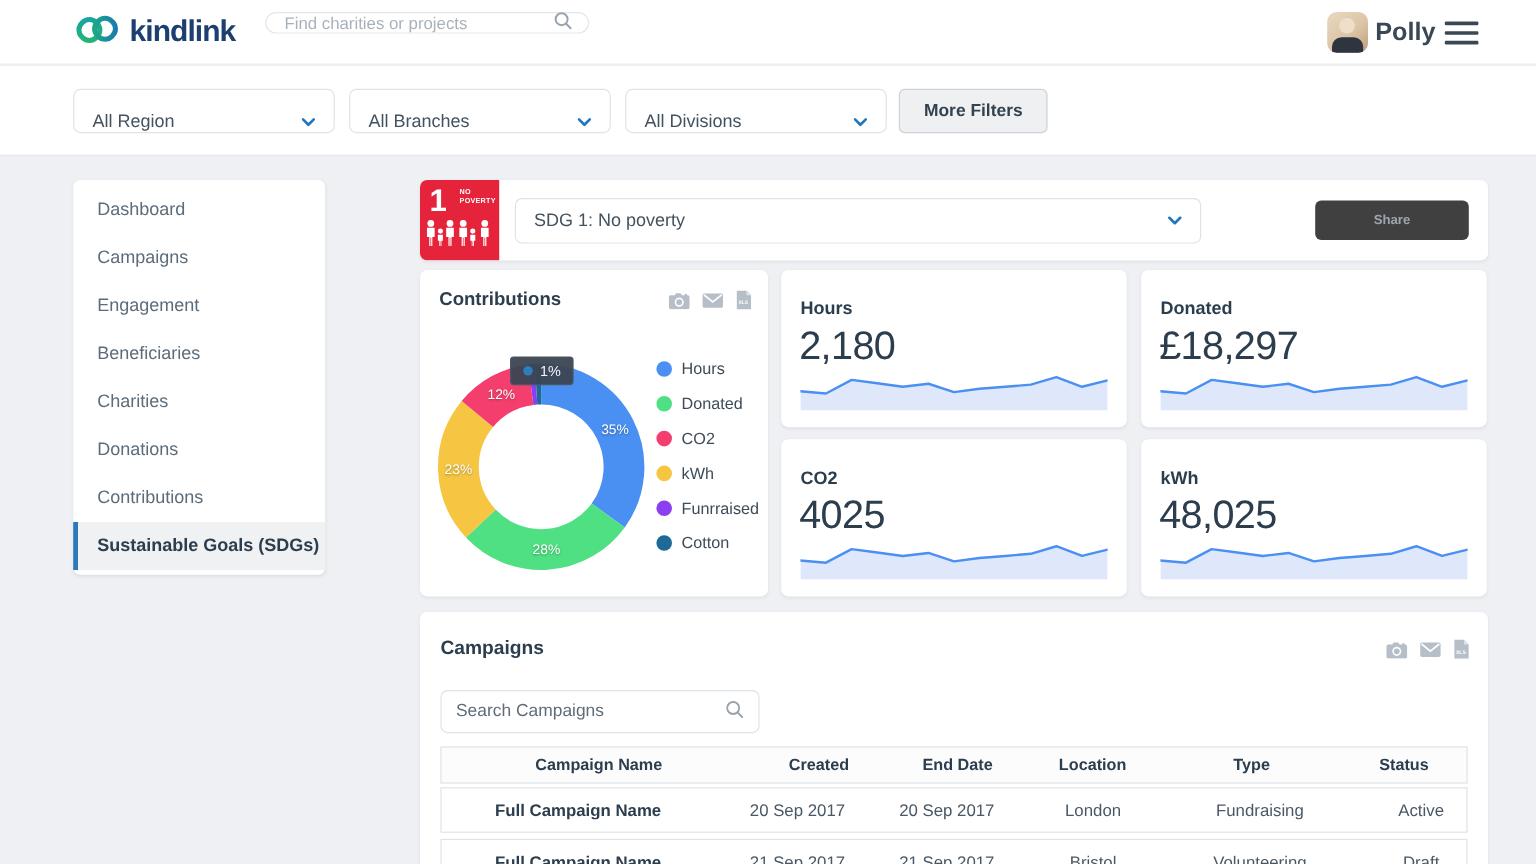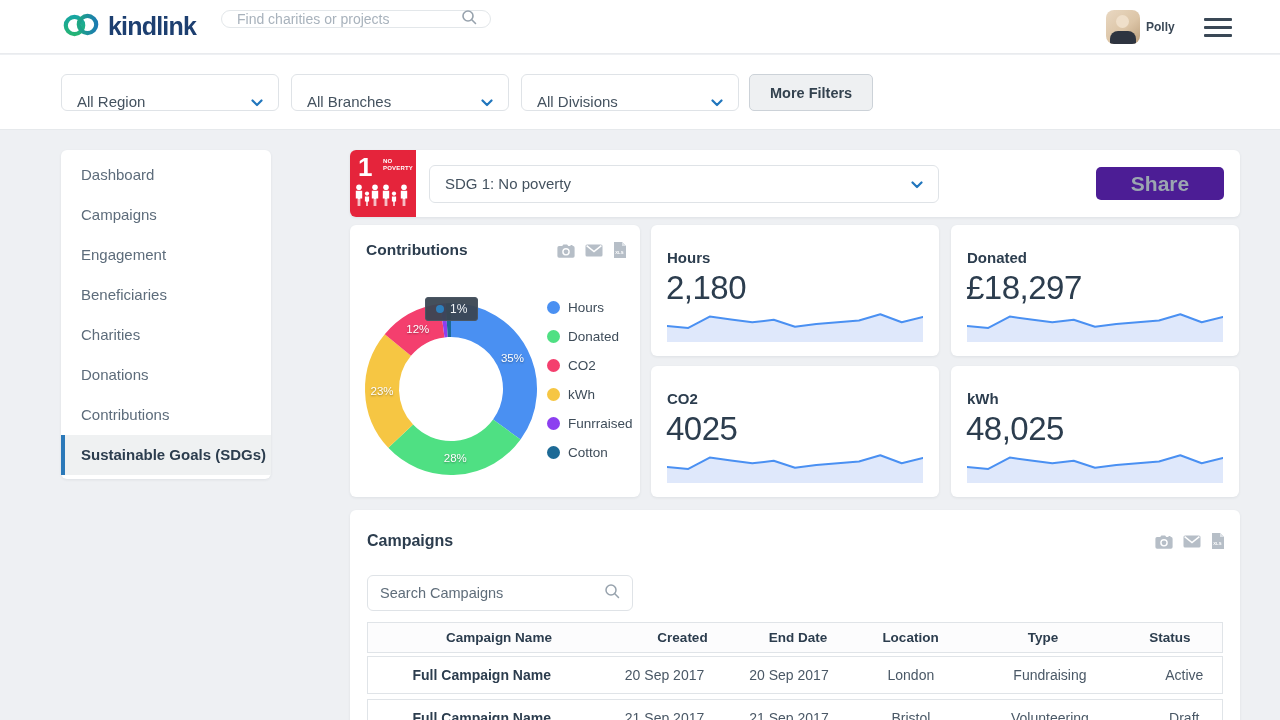--- a/index.html
+++ b/index.html
@@ -15,21 +15,21 @@
   
   .topbar { position:absolute; top:0; left:0; width:1280px; height:54px; background:#fff; border-bottom:1px solid #e9ebee; z-index:6; }
   .logo { position:absolute; left:61px; top:50%; transform:translateY(-50%); display:flex; align-items:center; gap:7px; }
   .logo-text { font-size:25px; font-weight:bold; color:#1d3f70; letter-spacing:-0.8px; }
   .top-search { position:absolute; left:221px; top:10px; width:270px; height:18px; border:1px solid #e3e7ea; border-radius:17px; background:#fff; display:flex; align-items:center; padding:0 13px 0 15px; }
   .top-search input { border:none; outline:none; flex:1; font-size:14px; color:#44525f; background:transparent; font-family:inherit; }
   .top-search input::placeholder { color:#a8b2bc; }
   .avatar { position:absolute; left:1106px; top:10px; width:34px; height:34px; border-radius:8px; overflow:hidden; background:linear-gradient(140deg,#e9d8c2 0%,#dcc5a7 55%,#bb9e7b 100%); cursor:pointer; }
   .avatar::before { content:""; position:absolute; width:13px; height:13px; border-radius:50%; background:#efdfca; top:5px; left:10px; }
   .avatar::after { content:""; position:absolute; width:26px; height:15px; border-radius:8px 8px 0 0; background:#2e3440; bottom:-2px; left:4px; }
-  .user-name { position:absolute; left:1146px; top:0; height:54px; line-height:54px; font-weight:bold; font-size:12px; color:#3a4856; cursor:pointer; }
+  .user-name { position:absolute; left:1146px; top:0; height:54px; line-height:54px; font-weight:bold; font-size:21px; color:#3a4856; cursor:pointer; }
   .hamburger { position:absolute; left:1204px; top:18px; width:28px; height:19px; display:flex; flex-direction:column; justify-content:space-between; cursor:pointer; }
   .hamburger span { display:block; height:3px; background:#3a4856; border-radius:1px; }
 
   
   .filterbar { position:absolute; top:55px; left:0; width:1280px; height:75px; background:#fff; border-bottom:1px solid #e6e9ec; z-index:5; }
   .select { position:absolute; top:19px; height:37px; border:1px solid #dfe3e7; border-radius:6px; background:#fff; display:flex; align-items:flex-end; justify-content:space-between; padding:0 15px; font-size:15px; color:#44525f; cursor:pointer; }
   .sel-region   { left:61px;  width:218px; }
   .sel-branches { left:291px; width:218px; }
   .sel-divisions{ left:521px; width:218px; }
   .more-filters { position:absolute; left:749px; top:19px; height:37px; padding:0 20px; background:#eef0f2; border:1px solid #ccd2d8; border-radius:5px; font-size:14.5px; font-weight:bold; color:#33424f; display:flex; align-items:center; cursor:pointer; font-family:inherit; }
@@ -39,22 +39,22 @@
   .sidebar { position:absolute; left:61px; top:150px; width:210px; padding:5px 0 4px; }
   .side-item { height:40px; line-height:40px; padding-left:16px; font-size:15px; color:#5d6c7b; border-left:4px solid transparent; cursor:pointer; white-space:nowrap; }
   .side-item.active { background:#eff1f2; border-left-color:#2b79b9; color:#2c3d4e; font-weight:bold; }
 
   
   .sdg-card { position:absolute; left:350px; top:150px; width:890px; height:67px; display:flex; align-items:center; overflow:hidden; }
   .sdg-icon { width:66px; height:67px; background:#e5243b; flex:none; position:relative; color:#fff; }
   .sdg-num { position:absolute; left:8px; top:2px; font-size:26px; font-weight:bold; }
   .sdg-title { position:absolute; left:33px; top:8px; width:30px; font-size:6px; font-weight:bold; line-height:6.5px; letter-spacing:.2px; text-transform:uppercase; }
   .sdg-people { position:absolute; left:4px; bottom:5px; }
-  .sdg-select { margin-left:13px; width:510px; height:38px; border:1px solid #dfe3e7; border-radius:6px; display:flex; align-items:center; justify-content:space-between; padding:0 15px; font-size:15px; color:#44525f; cursor:pointer; }
-  .share-btn { margin-left:auto; margin-right:16px; width:128px; height:33px; background:#4c1d95; border:none; border-radius:5px; font-size:21px; font-weight:bold; color:#9ba6b0; cursor:pointer; font-family:inherit; }
+  .sdg-select { margin-left:13px; width:572px; height:38px; border:1px solid #dfe3e7; border-radius:6px; display:flex; align-items:center; justify-content:space-between; padding:0 15px; font-size:15px; color:#44525f; cursor:pointer; }
+  .share-btn { margin-left:auto; margin-right:16px; width:128px; height:33px; background:#404040; border:none; border-radius:5px; font-size:11px; font-weight:bold; color:#9ba6b0; cursor:pointer; font-family:inherit; }
 
   
   .contrib-card { position:absolute; left:350px; top:225px; width:290px; height:272px; }
   .card-head { position:absolute; left:16px; right:14px; top:16px; display:flex; justify-content:space-between; align-items:center; }
   .card-title { font-size:15.5px; font-weight:bold; color:#2c3d4e; }
   .card-tools { display:flex; gap:10px; align-items:center; }
   .tool-icon { display:inline-flex; cursor:pointer; }
   .donut-wrap { position:absolute; left:13px; top:76px; width:176px; height:176px; }
   .chart-tooltip { position:absolute; left:62px; top:-4px; background:rgba(58,70,82,.95); border:1px solid #4a5663; border-radius:3px; color:#f2f5f7; font-size:12px; padding:4px 10px; display:flex; align-items:center; gap:6px; z-index:3; white-space:nowrap; }
   .tooltip-dot { width:8px; height:8px; border-radius:50%; }

